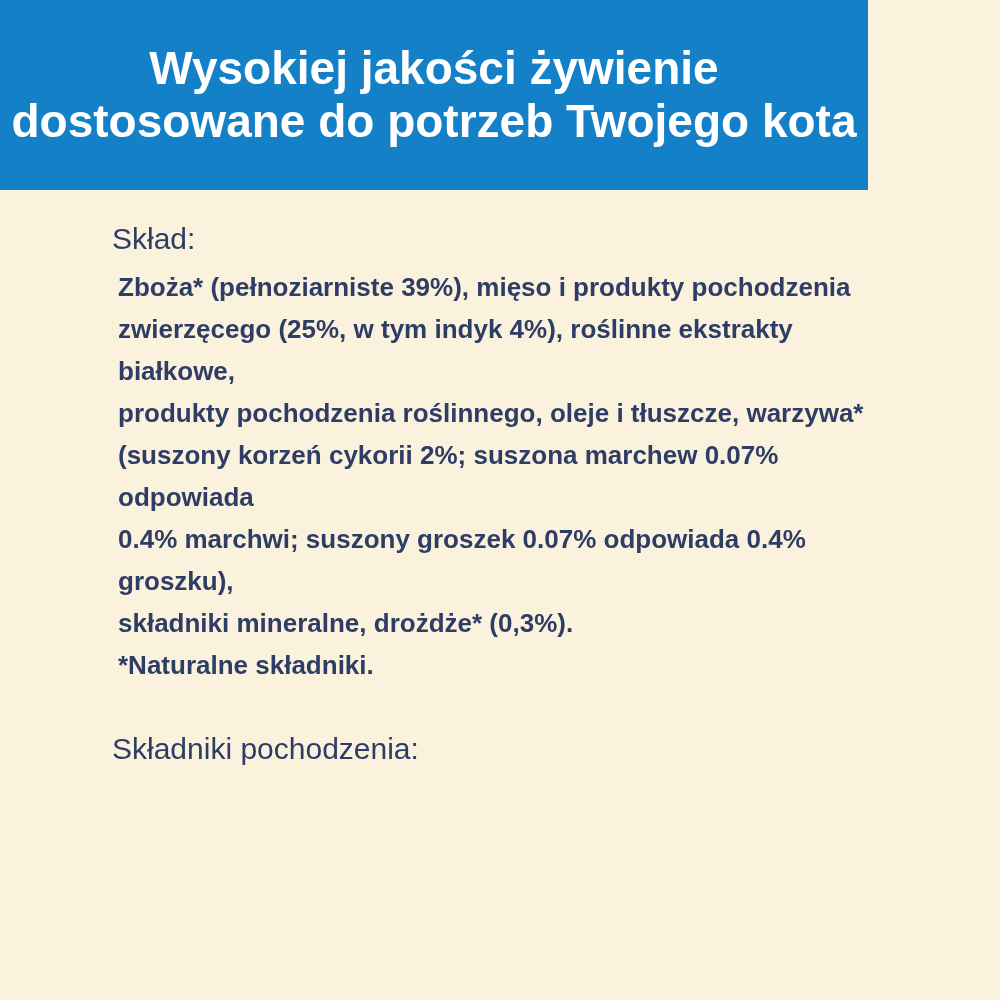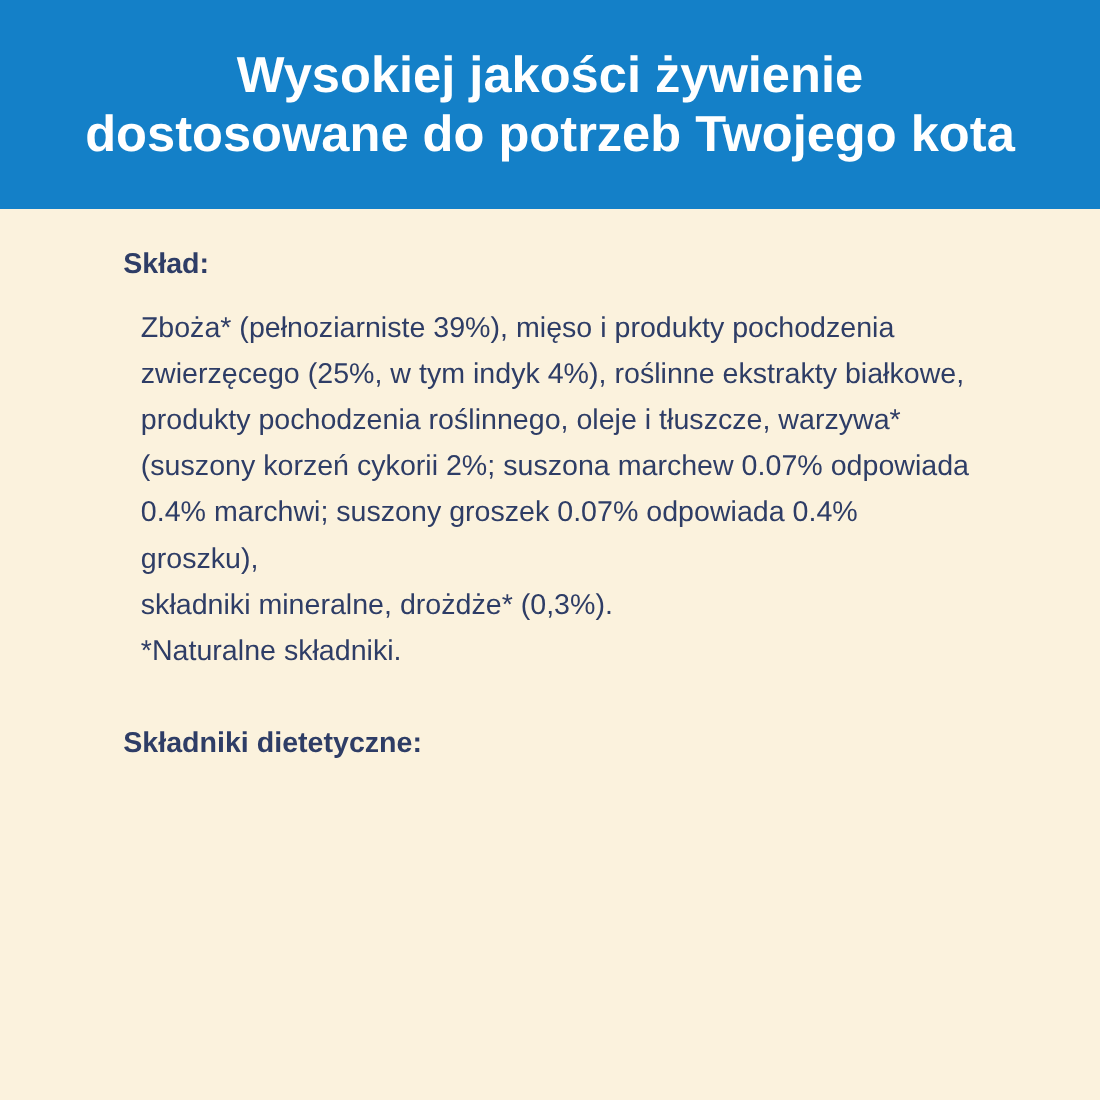--- a/index.html
+++ b/index.html
@@ -8,21 +8,21 @@
   }
   body {
     width: 1000px;
     height: 1000px;
     overflow: hidden;
     background: var(--page-bg, #fbf2dd);
     font-family: "Liberation Sans", sans-serif;
     -webkit-font-smoothing: antialiased;
   }
   .banner {
-    width: 1000px;
+    width: 868px;
     height: 190px;
     background: var(--banner-bg, #1480c8);
     display: flex;
     align-items: center;
     justify-content: center;
   }
   .banner-title {
     margin: 0;
     color: var(--banner-text, #ffffff);
     font-size: 46px;
@@ -34,30 +34,30 @@
   }
   .content {
     padding: 28px 95px 0 112px;
     color: var(--text, #2e3d66);
   }
   .section {
     margin: 0 0 42px 0;
   }
   .section-heading {
     margin: 0;
+    font-size: 30px;
+    line-height: 42px;
+    font-weight: normal;
+    color: var(--text, #2e3d66);
+  }
+  .section-body {
+    margin: 6px;
     font-size: 26px;
     line-height: 42px;
     font-weight: bold;
-    color: var(--text, #2e3d66);
-  }
-  .section-body {
-    margin: 16px;
-    font-size: 26px;
-    line-height: 42px;
-    font-weight: normal;
     white-space: pre-line;
     color: var(--text, #2e3d66);
   }
 </style>
 </head>
 <body>
 
 <div class="banner">
   <h1 class="banner-title">Wysokiej jakości żywienie
 dostosowane do potrzeb Twojego kota</h1>
@@ -73,16 +73,16 @@
 (suszony korzeń cykorii 2%; suszona marchew 0.07% odpowiada
 0.4% marchwi; suszony groszek 0.07% odpowiada 0.4% groszku),
 składniki mineralne, drożdże* (0,3%).
 *Naturalne składniki.</p>
   </section>
 
   <section class="section">
   </section>
 
   <section class="section">
-    <h2 class="section-heading">Składniki dietetyczne:</h2>
+    <h2 class="section-heading">Składniki pochodzenia:</h2>
   </section>
 
 </div>
 
 </body></html>

